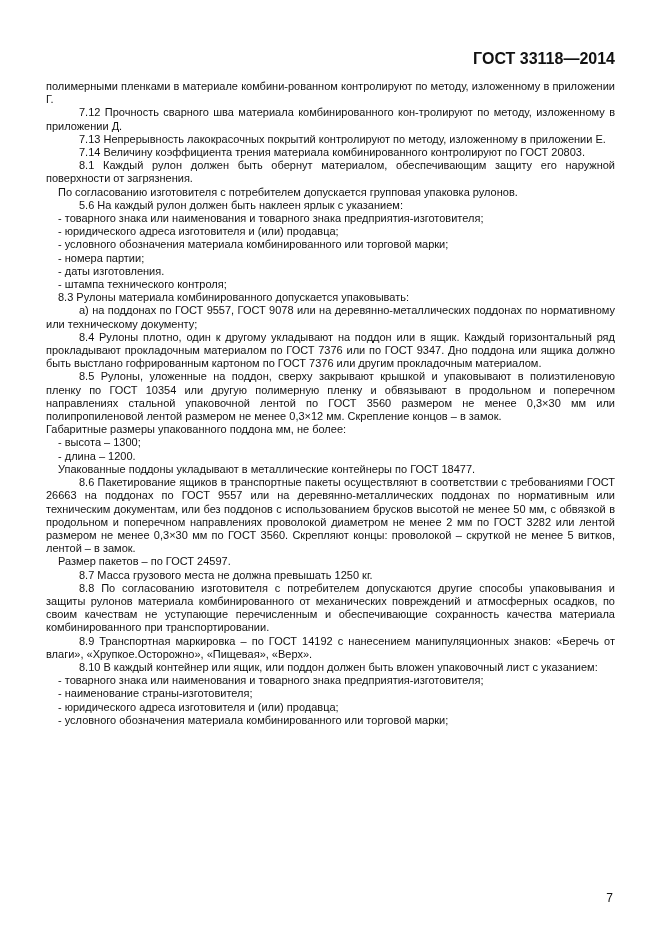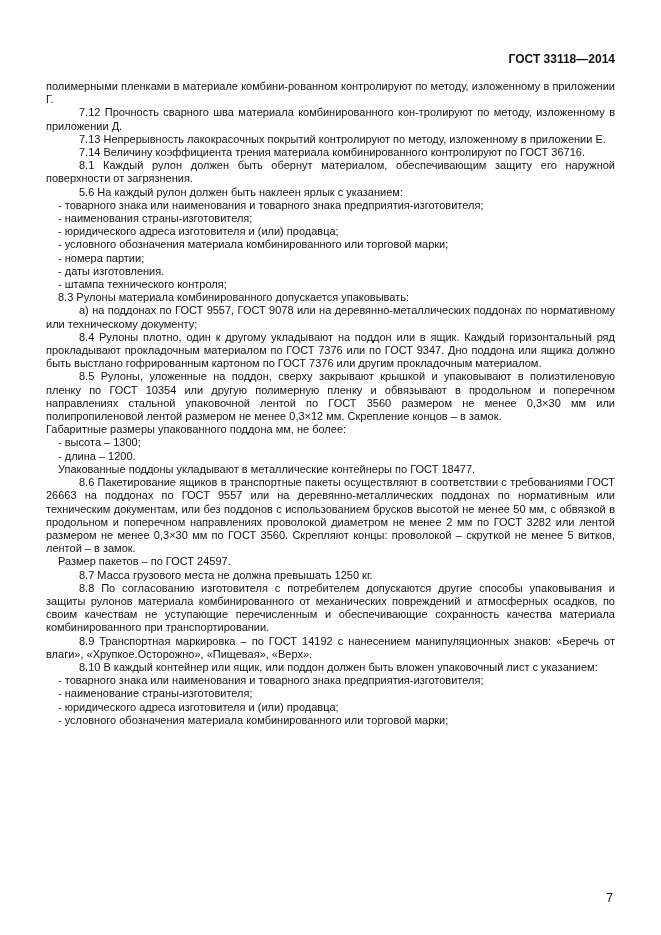--- a/index.html
+++ b/index.html
@@ -14,21 +14,21 @@
   }
   .page {
     position: relative;
     width: 661px;
     height: 935px;
     padding: 52px 46px 0 46px;
   }
   .doc-header {
     text-align: right;
     font-weight: bold;
-    font-size: 12px;
+    font-size: 16px;
     line-height: 14px;
     margin-bottom: 14px;
   }
   .content {
     font-size: 11px;
     line-height: 13.2px;
     text-align: justify;
   }
   .content p {
     margin: 0;
@@ -54,25 +54,25 @@
 </head>
 <body>
 
 <div class="page">
   <div class="doc-header">ГОСТ 33118—2014</div>
 
   <div class="content">
       <p class="indent-none">полимерными пленками в материале комбини-рованном контролируют по методу, изложенному в приложении Г.</p>
       <p class="indent-lg">7.12 Прочность сварного шва материала комбинированного кон-тролируют по методу, изложенному в приложении Д.</p>
       <p class="indent-lg">7.13 Непрерывность лакокрасочных покрытий контролируют по методу, изложенному в приложении Е.</p>
-      <p class="indent-lg">7.14 Величину коэффициента трения материала комбинированного контролируют по ГОСТ 36716.</p>
+      <p class="indent-lg">7.14 Величину коэффициента трения материала комбинированного контролируют по ГОСТ 20803.</p>
       <p class="indent-lg">8.1 Каждый рулон должен быть обернут материалом, обеспечивающим защиту его наружной поверхности от загрязнения.</p>
+      <p class="indent-sm">По согласованию изготовителя с потребителем допускается групповая упаковка рулонов.</p>
       <p class="indent-lg">5.6  На каждый рулон должен быть наклеен  ярлык с указанием:</p>
       <p class="indent-sm">- товарного знака или наименования и товарного знака предприятия-изготовителя;</p>
-      <p class="indent-sm">- наименования страны-изготовителя;</p>
       <p class="indent-sm">- юридического адреса изготовителя и (или) продавца;</p>
       <p class="indent-sm">- условного обозначения материала комбинированного или торговой марки;</p>
       <p class="indent-sm">- номера партии;</p>
       <p class="indent-sm">- даты изготовления.</p>
       <p class="indent-sm">- штампа технического контроля;</p>
       <p class="indent-sm">8.3 Рулоны материала комбинированного допускается упаковывать:</p>
       <p class="indent-lg">а) на поддонах по ГОСТ 9557, ГОСТ 9078 или на деревянно-металлических поддонах по нормативному или техническому документу;</p>
       <p class="indent-lg">8.4 Рулоны плотно, один к другому укладывают на поддон или в ящик. Каждый горизонтальный ряд прокладывают прокладочным материалом по ГОСТ 7376 или по ГОСТ 9347. Дно поддона или ящика должно быть выстлано гофрированным картоном по ГОСТ 7376 или другим прокладочным материалом.</p>
       <p class="indent-lg">8.5 Рулоны, уложенные на поддон, сверху закрывают крышкой и упаковывают в полиэтиленовую пленку по ГОСТ 10354 или другую полимерную пленку и обвязывают в продольном и поперечном направлениях стальной упаковочной лентой по ГОСТ 3560 размером не менее 0,3×30 мм или полипропиленовой лентой размером не менее 0,3×12 мм. Скрепление концов – в замок.</p>
       <p class="indent-none">Габаритные размеры упакованного поддона мм, не более:</p>

